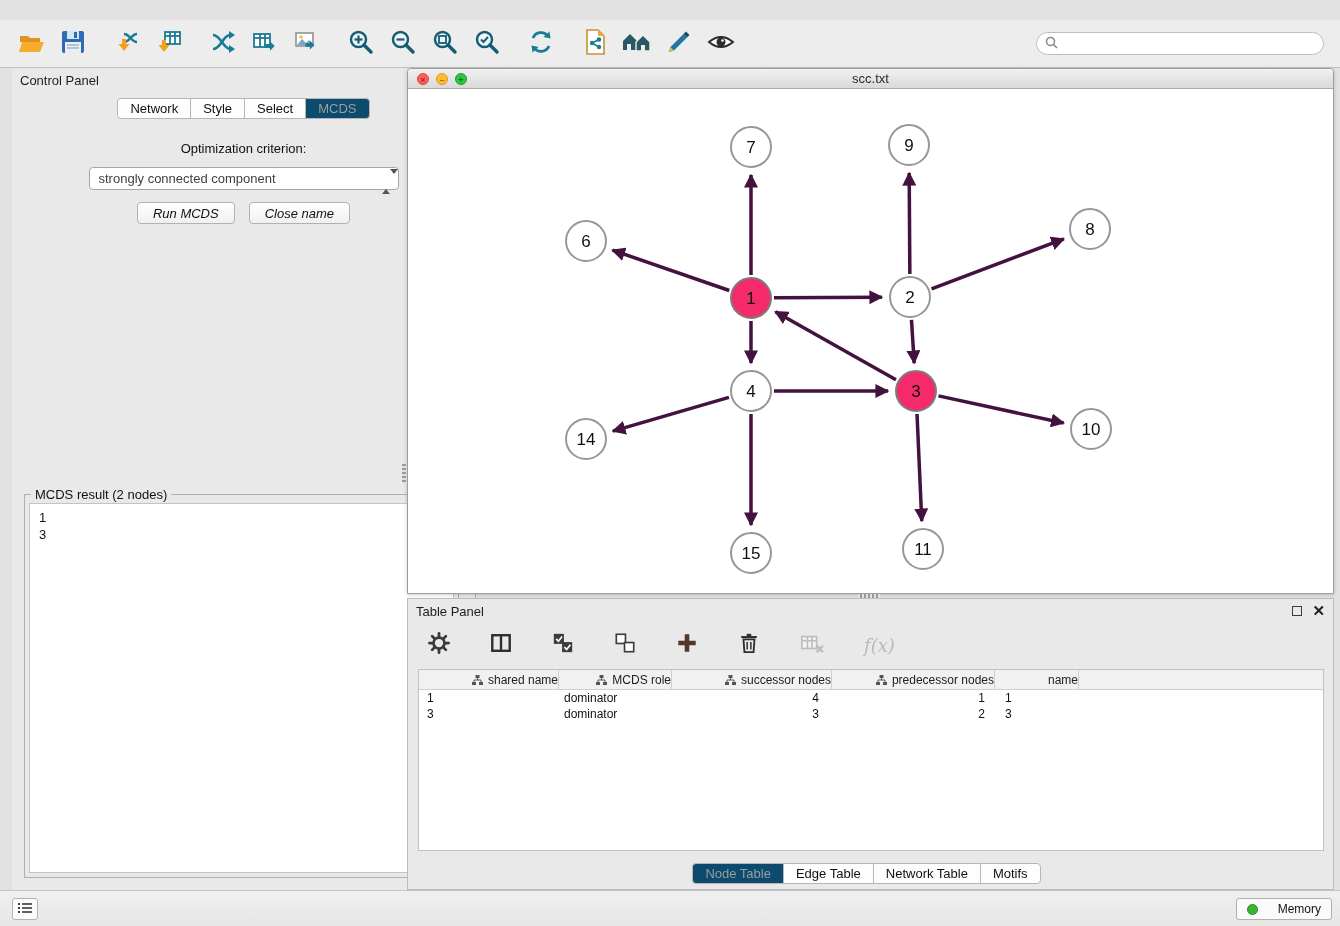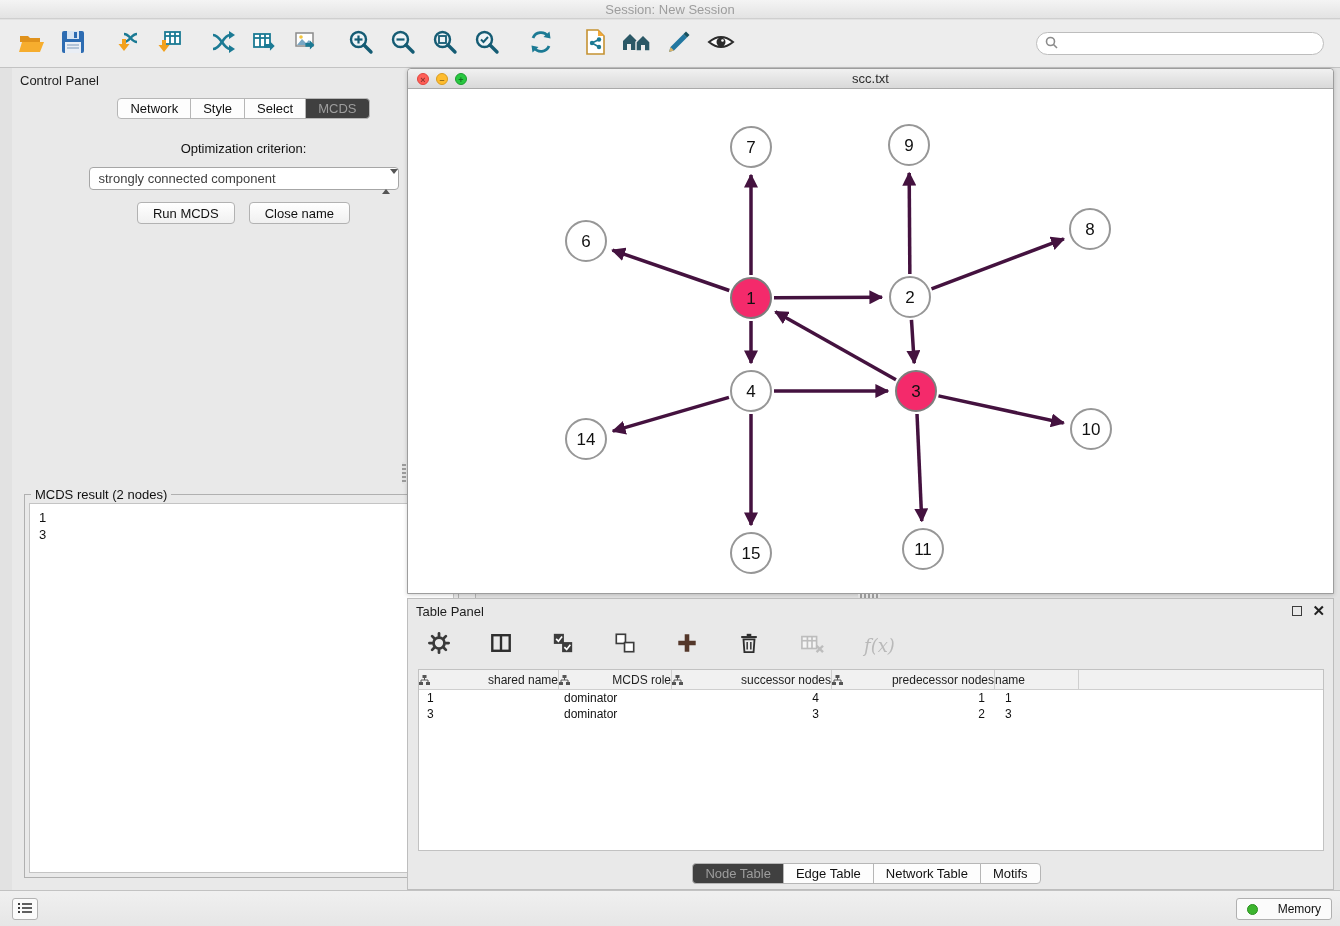--- a/index.html
+++ b/index.html
@@ -30,33 +30,33 @@
   .panel-header { height:24px; display:flex; align-items:center; padding:0 8px; }
   .panel-title { font-size:13px; color:#1d1d1d; }
   .panel-header .spacer { flex:1; }
   .float-box { width:10px; height:10px; border:1.5px solid #3c3c3c; margin-right:10px; }
   .close-x { font-size:15px; font-weight:bold; color:#222; line-height:10px; }
   .cp-tabs { display:flex; justify-content:center; margin-top:6px; }
   .tabbtn { font-size:13px; padding:2px 12px; background:#fdfdfd; border:1px solid #b6b6b6;
     margin-left:-1px; color:#111; }
   .tabbtn:first-child { border-radius:4px 0 0 4px; margin-left:0; }
   .tabbtn:last-child { border-radius:0 4px 4px 0; }
-  .tabbtn.active { background:#404040; color:#9d9d9d; }
+  .tabbtn.active { background:#0c4a6e; color:#9d9d9d; }
   .opt-label { text-align:center; font-size:13px; margin-top:22px; color:#111; }
   .combo { width:310px; height:23px; margin:11px auto 0 auto; background:#fff;
     border:1px solid #a6a6a6; border-radius:4px; font-size:13px; line-height:21px;
     padding:0 22px 0 9px; position:relative; color:#404040; }
   .combo .arrows { position:absolute; right:7px; top:3px; width:9px; }
   .combo .arrows .up { width:0; height:0; border-left:4.5px solid transparent; border-right:4.5px solid transparent;
     border-bottom:5px solid #555; margin-bottom:3px; }
   .combo .arrows .dn { width:0; height:0; border-left:4.5px solid transparent; border-right:4.5px solid transparent;
     border-top:5px solid #555; }
   .cp-buttons { display:flex; justify-content:center; gap:14px; margin-top:12px; }
   .pushbtn { font-size:13px; height:22px; padding:0 15px; background:linear-gradient(#ffffff,#f0f0f0);
-    border:1px solid #b2b2b2; border-radius:4px; color:#111; }
+    border:1px solid #b2b2b2; border-radius:4px; color:#111;font-style:italic; }
   .groupbox { position:absolute; left:12px; right:16px; top:426px; bottom:12px;
     border:1px solid #b0b0b0; background:#e9e9e9; }
   .groupbox .legend { position:absolute; top:-8px; left:6px; background:#e9e9e9;
     padding:0 4px; font-size:13px; color:#111; }
   .listbox { position:absolute; left:4px; right:4px; top:8px; bottom:4px;
     background:#fff; border:1px solid #c4c4c4; padding:5px 9px; font-size:13px;
     line-height:17px; color:#111; overflow:hidden; }
 
   
   .network-window { position:absolute; left:407px; top:68px; width:927px; height:526px;
@@ -76,21 +76,21 @@
 
   
   .table-panel { position:absolute; left:407px; top:598px; width:927px; height:292px;
     background:#e9e9e9; border:1px solid #bdbdbd; }
   .tp-toolbar { height:44px; display:flex; align-items:center; gap:40px; padding-left:20px; }
   .tp-ico { display:flex; align-items:center; justify-content:center; }
   .fx { font-family:"DejaVu Serif", serif; font-style:italic; font-size:18px; color:#b9b9b9; }
   .tp-table { position:absolute; left:10px; right:9px; top:70px; bottom:38px;
     background:#fff; border:1px solid #c2c2c2; overflow:hidden; }
   .thead { display:flex; height:20px; background:#f1f1f1; border-bottom:1px solid #cfcfcf; }
-  .th { display:flex; align-items:center; justify-content:space-between; gap:5px;
+  .th { display:flex; align-items:center; justify-content:flex-end; gap:5px;
     font-size:12px; color:#222; border-right:1px solid #cfcfcf; }
   .trow { display:flex; height:16px; font-size:12px; color:#111; }
   .td { overflow:hidden; white-space:nowrap; line-height:16px; }
   .c0 { width:140px; } .c1 { width:113px; } .c2 { width:160px; } .c3 { width:163px; }
   .c4 { width:84px; } .c5 { flex:1; border-right:none !important; }
   .td.c0 { padding-left:8px; } .td.c1 { padding-left:5px; }
   .td.c2 { text-align:right; padding-right:13px; } .td.c3 { text-align:right; padding-right:10px; }
   .td.c4 { padding-left:10px; }
   .tp-tabs { position:absolute; bottom:5px; left:0; right:8px; display:flex; justify-content:center; }
 
@@ -109,23 +109,20 @@
   .v-handle { position:absolute; left:402px; top:462px; width:4px; height:22px;
     background:repeating-linear-gradient(#e2e2e2 0 2px, #9a9a9a 2px 4px); }
   .h-handle { position:absolute; left:858px; top:594px; width:22px; height:4px;
     background:repeating-linear-gradient(90deg,#e2e2e2 0 2px, #9a9a9a 2px 4px); }
 </style>
 </head>
 <body>
 
 <div class="app">
 
-  <div class="titlebar">
-    <span>Session: New Session</span>
-  </div>
 
   <div class="toolbar">
     <div class="tbtn">
       <span>
         <svg width="27" height="24" viewBox="0 0 27 24">
             <path d="M2 6 h8 l2 2 h10 v4 H2z" fill="#e0921c"></path>
             <path d="M4 12 h22 l-4 10 H1z" fill="#f6ad2e"></path>
           </svg>
       </span>
     </div>

